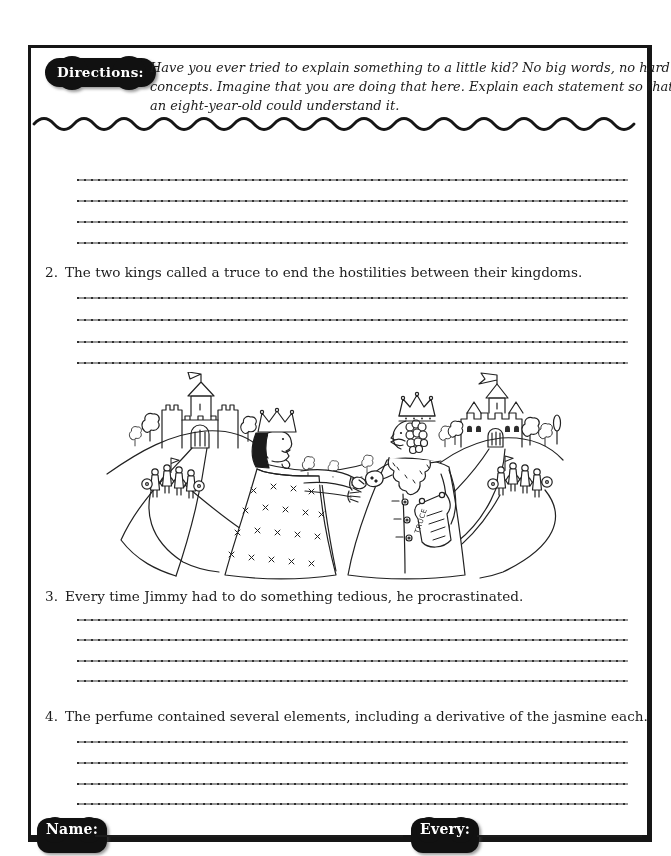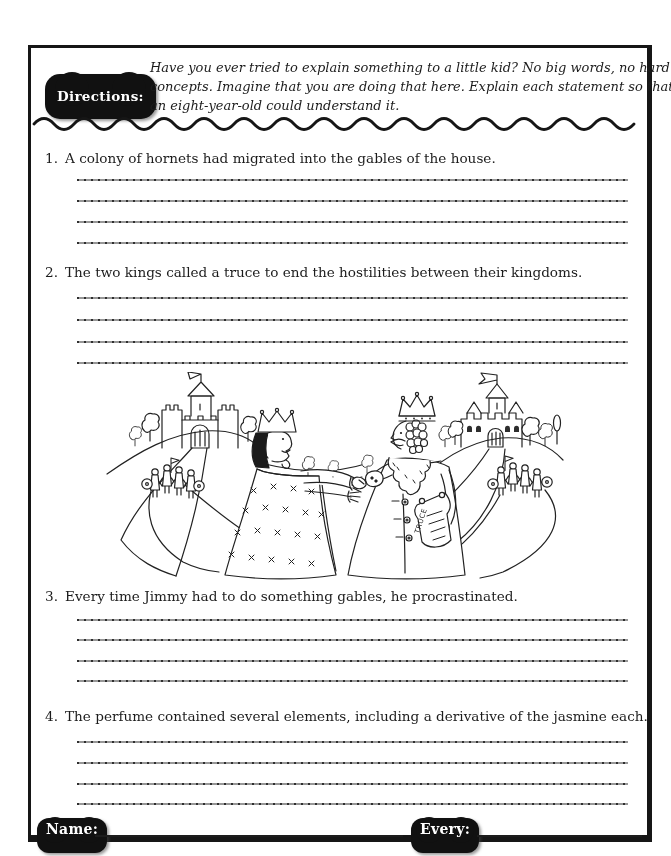--- a/index.html
+++ b/index.html
@@ -5,21 +5,21 @@
   html,body{margin:0;padding:0;background:#ffffff;}
   .page{position:relative;width:671px;height:856px;background:#fff;overflow:hidden;
         font-family:"DejaVu Serif",serif;color:#1c1c1c;}
   .frame{position:absolute;left:28px;top:45px;width:624px;height:797px;box-sizing:border-box;
          border:3px solid #161616;border-right-width:5px;border-bottom-width:7px;}
   
   .badge{position:absolute;background:#111;color:#fff;font-weight:bold;text-align:center;
          filter:drop-shadow(2px 2.5px 1.5px rgba(70,70,70,.55));}
   .badge::before,.badge::after{content:"";position:absolute;background:#111;border-radius:50%;z-index:0;}
   .badge>span{position:relative;z-index:2;letter-spacing:.3px;}
-  .badge-lg{left:45px;top:58px;height:29px;line-height:29px;padding:8px 12px;border-radius:15px;font-size:13.5px;margin-top:16px;}
+  .badge-lg{left:45px;top:58px;height:29px;line-height:29px;padding:0 12px;border-radius:15px;font-size:13.5px;}
   .badge-lg::before{width:34px;height:34px;top:-2.5px;left:10px;}
   .badge-lg::after{width:34px;height:34px;top:-2.5px;right:10px;}
   .badge-sm{height:35px;line-height:23px;padding:0 9px;border-radius:12px;font-size:14px;}
   .badge-sm::before{width:26px;height:26px;top:-1.5px;left:5px;}
   .badge-sm::after{width:26px;height:26px;top:-1.5px;right:5px;}
   
   .dir-text{position:absolute;left:150px;top:58px;font-style:italic;font-size:13px;
             line-height:19px;white-space:nowrap;}
   
   .q-text{position:absolute;left:45px;font-size:13.6px;white-space:nowrap;}
@@ -42,23 +42,20 @@
   <div class="dir-text">
     <div>Have you ever tried to explain something to a little kid? No big words, no hard</div>
     <div>concepts. Imagine that you are doing that here. Explain each statement so that</div>
     <div>an eight-year-old could understand it.</div>
   </div>
 
   <svg class="wave" width="614" height="22" viewBox="0 0 614 22">
     <path d="M3,11 q10,-11 20,0 t20,0 t20,0 t20,0 t20,0 t20,0 t20,0 t20,0 t20,0 t20,0 t20,0 t20,0 t20,0 t20,0 t20,0 t20,0 t20,0 t20,0 t20,0 t20,0 t20,0 t20,0 t20,0 t20,0 t20,0 t20,0 t20,0 t20,0 t20,0 t20,0" fill="none" stroke="#161616" stroke-width="2.8" stroke-linecap="round"></path>
   </svg>
 
-  <div class="q-text" style="top:150px">
-    <span class="q-num">1.</span><span>A colony of hornets had migrated into the gables of the house.</span>
-  </div>
   <div class="ans-line" style="top:179px"></div>
   <div class="ans-line" style="top:200px"></div>
   <div class="ans-line" style="top:221px"></div>
   <div class="ans-line" style="top:242px"></div>
 
   <div class="q-text" style="top:264px">
     <span class="q-num">2.</span><span>The two kings called a truce to end the hostilities between their kingdoms.</span>
   </div>
   <div class="ans-line" style="top:297px"></div>
   <div class="ans-line" style="top:319px"></div>
@@ -213,21 +210,21 @@
         <circle cx="339" cy="151" r=".9" fill="#222" stroke="none"></circle>
       <path d="M312,133 L340,121 C346,128 347,136 342,142 L346,168 C338,177 323,177 317,170 L313,147 C309,142 309,137 312,133 Z" fill="#fff"></path>
       <circle cx="317" cy="129" r="2.6" fill="#fff"></circle>
         <circle cx="337" cy="123" r="2.6" fill="#fff"></circle>
       <path d="M322,144 l15,-5 M324,152 l15,-5 M326,160 l14,-5 M328,168 l12,-4" stroke-width="1"></path>
       <text x="314" y="162" transform="rotate(-72 314 162)" font-size="7" font-family="DejaVu Sans, sans-serif" fill="#222" stroke="none" letter-spacing="0.5">TRUCE</text>
     </g>
   </svg>
 
   <div class="q-text" style="top:588px">
-    <span class="q-num">3.</span><span>Every time Jimmy had to do something gables, he procrastinated.</span>
+    <span class="q-num">3.</span><span>Every time Jimmy had to do something tedious, he procrastinated.</span>
   </div>
   <div class="ans-line" style="top:619px"></div>
   <div class="ans-line" style="top:639px"></div>
   <div class="ans-line" style="top:660px"></div>
   <div class="ans-line" style="top:680px"></div>
 
   <div class="q-text" style="top:708px">
     <span class="q-num">4.</span><span>The perfume contained several elements, including a derivative of the jasmine each.</span>
   </div>
   <div class="ans-line" style="top:741px"></div>

